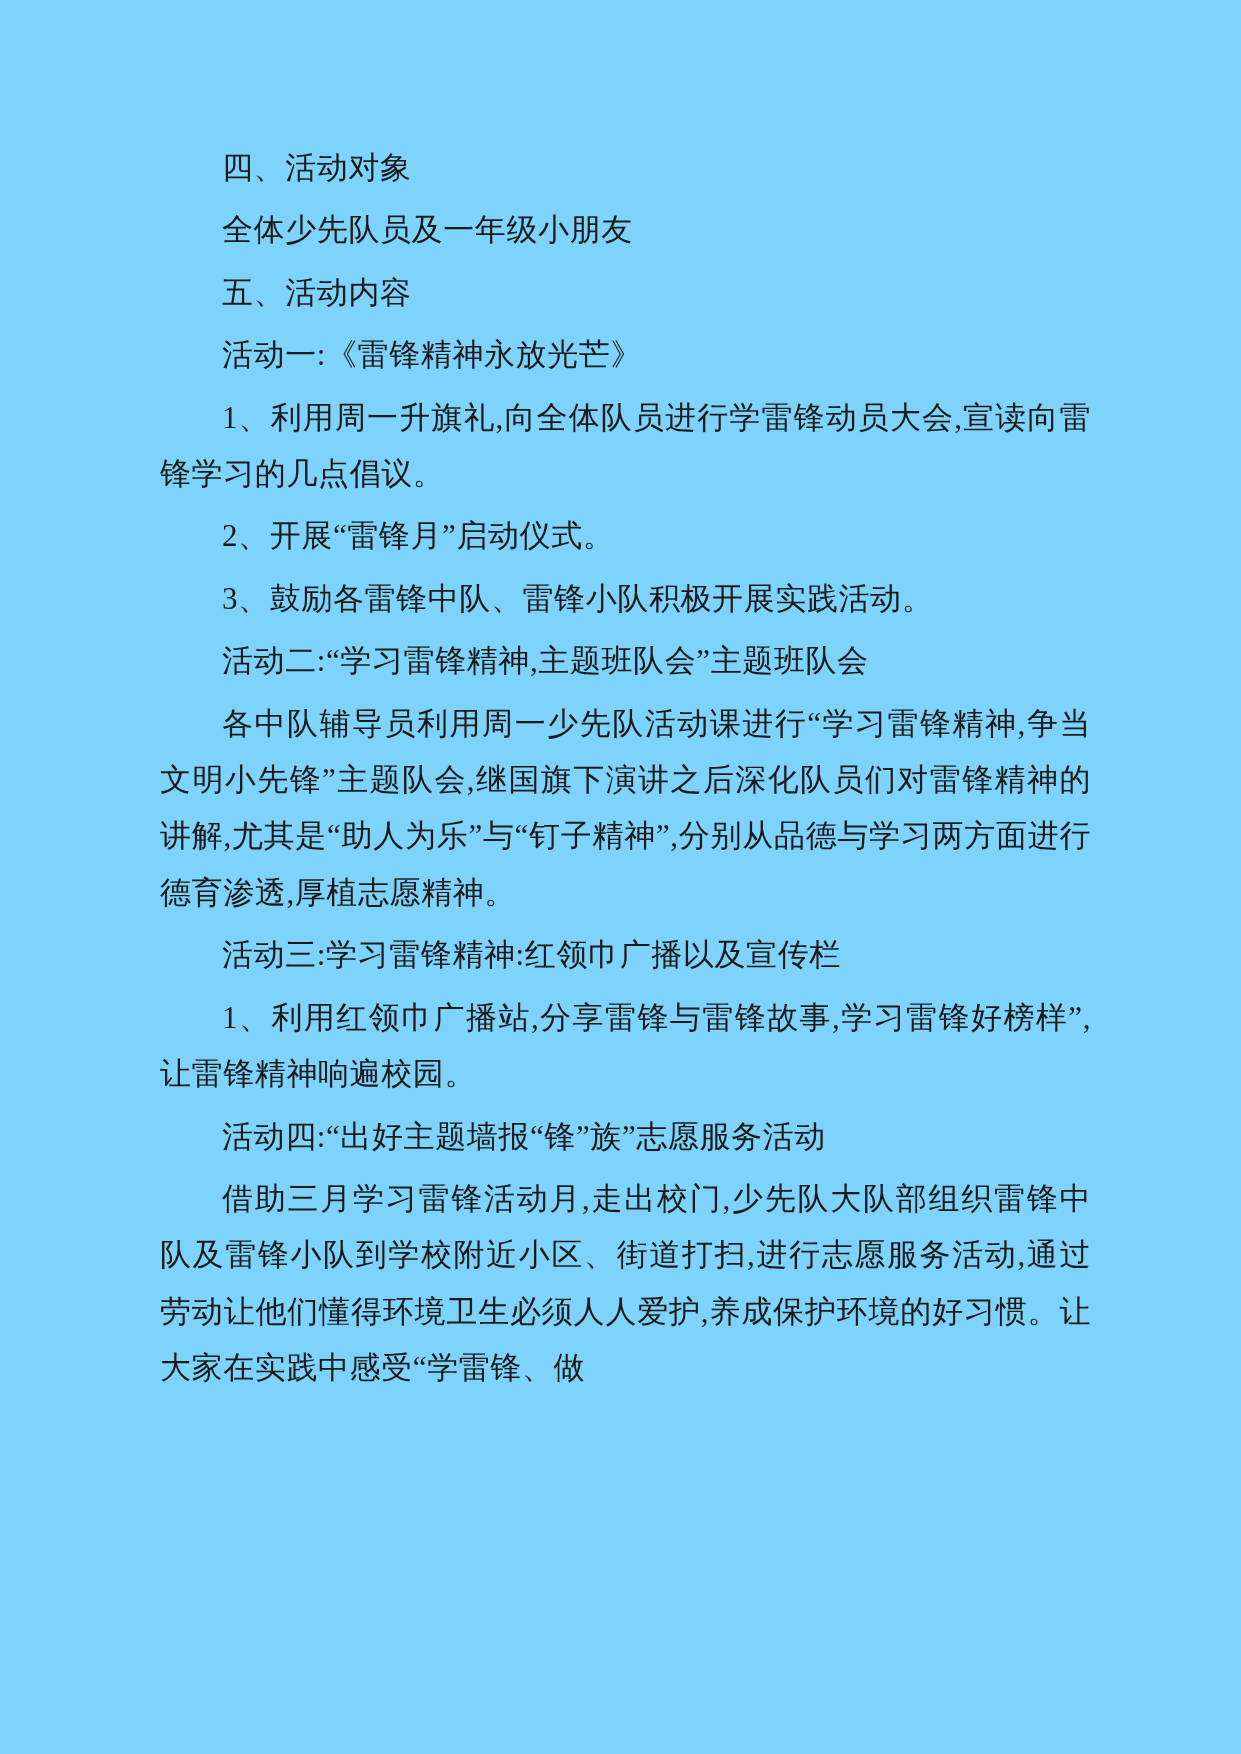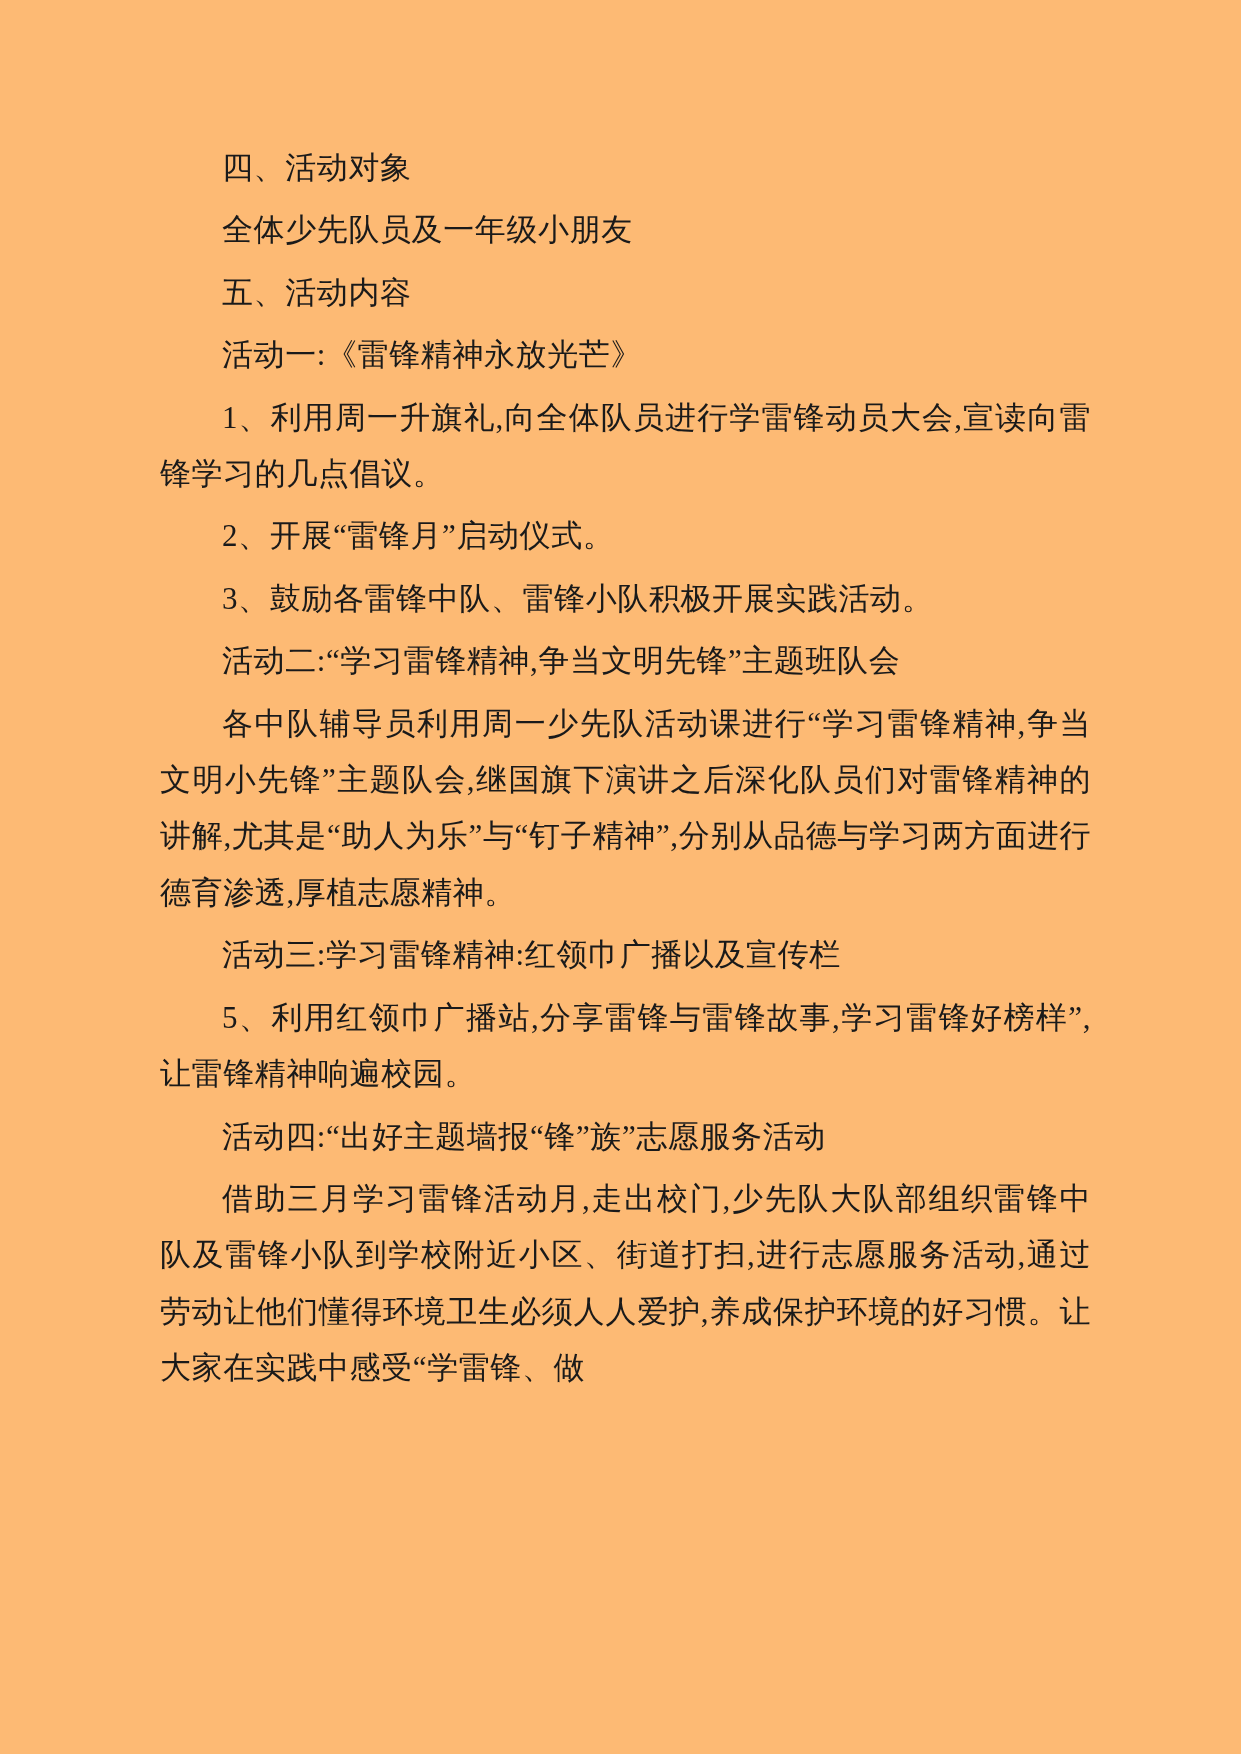--- a/index.html
+++ b/index.html
@@ -11,21 +11,21 @@
     width: 1241px;
     height: 1754px;
     font-family: "Liberation Serif", serif;
     color: #1a1a1a;
   }
   .page {
     box-sizing: border-box;
     width: 1241px;
     height: 1754px;
     padding: 140px 150px 90px 160px;
-    background: #fdba74;
+    background: #7dd3fc;
   }
   .doc-body {
     font-size: 31px;
     line-height: 1.82;
     letter-spacing: 0.6px;
     text-align: justify;
     text-justify: inter-ideograph;
   }
   .para {
     margin: 0 0 6px 0;
@@ -41,21 +41,21 @@
 <div class="page">
   <div class="doc-body">
 
     <p class="para indent">四、活动对象</p>
     <p class="para indent">全体少先队员及一年级小朋友</p>
     <p class="para indent">五、活动内容</p>
     <p class="para indent">活动一:《雷锋精神永放光芒》</p>
     <p class="para indent">1、利用周一升旗礼,向全体队员进行学雷锋动员大会,宣读向雷锋学习的几点倡议。</p>
     <p class="para indent">2、开展“雷锋月”启动仪式。</p>
     <p class="para indent">3、鼓励各雷锋中队、雷锋小队积极开展实践活动。</p>
-    <p class="para indent">活动二:“学习雷锋精神,争当文明先锋”主题班队会</p>
+    <p class="para indent">活动二:“学习雷锋精神,主题班队会”主题班队会</p>
     <p class="para indent">各中队辅导员利用周一少先队活动课进行“学习雷锋精神,争当文明小先锋”主题队会,继国旗下演讲之后深化队员们对雷锋精神的讲解,尤其是“助人为乐”与“钉子精神”,分别从品德与学习两方面进行德育渗透,厚植志愿精神。</p>
     <p class="para indent">活动三:学习雷锋精神:红领巾广播以及宣传栏</p>
-    <p class="para indent">5、利用红领巾广播站,分享雷锋与雷锋故事,学习雷锋好榜样”,让雷锋精神响遍校园。</p>
+    <p class="para indent">1、利用红领巾广播站,分享雷锋与雷锋故事,学习雷锋好榜样”,让雷锋精神响遍校园。</p>
     <p class="para indent">活动四:“出好主题墙报“锋”族”志愿服务活动</p>
     <p class="para indent">借助三月学习雷锋活动月,走出校门,少先队大队部组织雷锋中队及雷锋小队到学校附近小区、街道打扫,进行志愿服务活动,通过劳动让他们懂得环境卫生必须人人爱护,养成保护环境的好习惯。让大家在实践中感受“学雷锋、做</p>
 
   </div>
 </div>
 
 </body></html>

